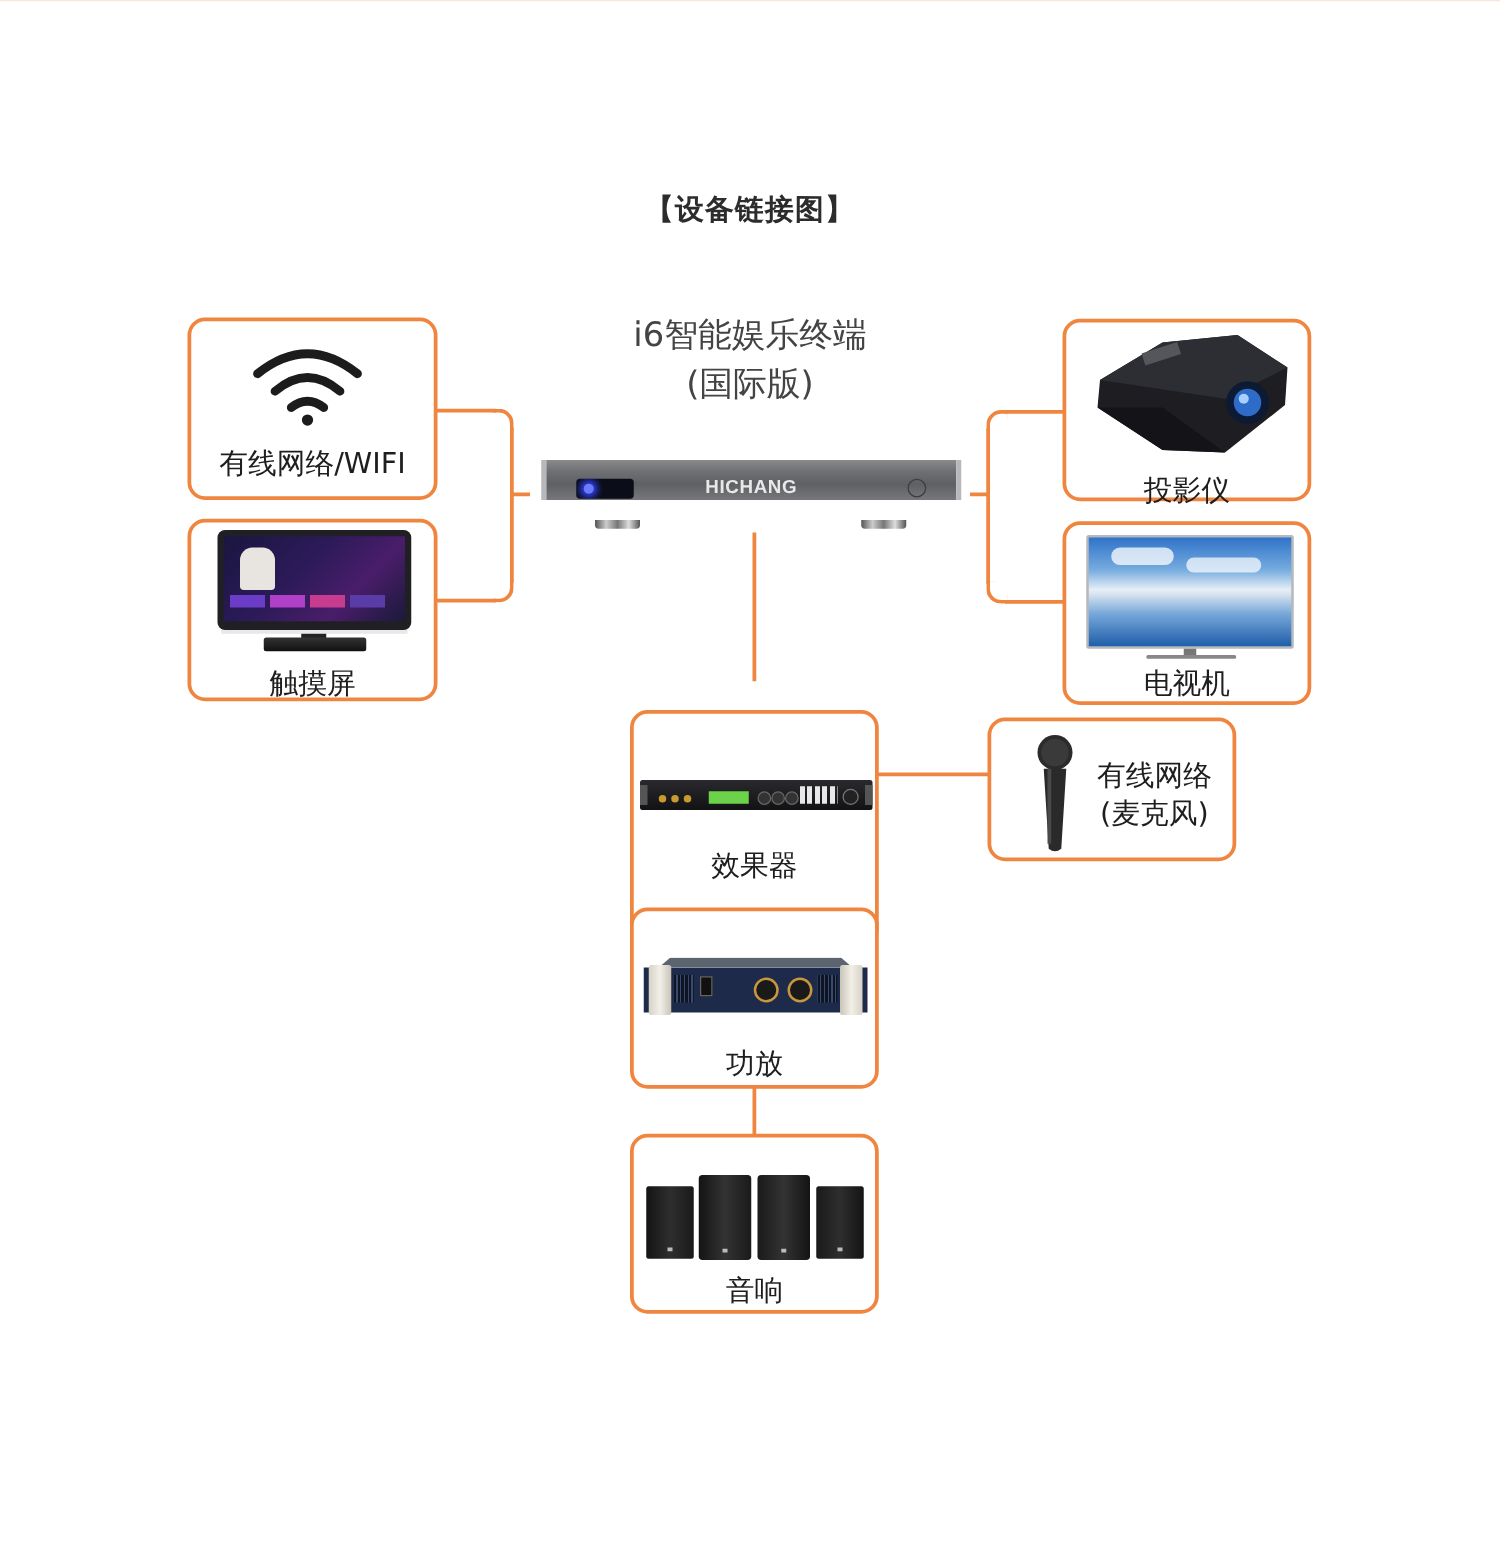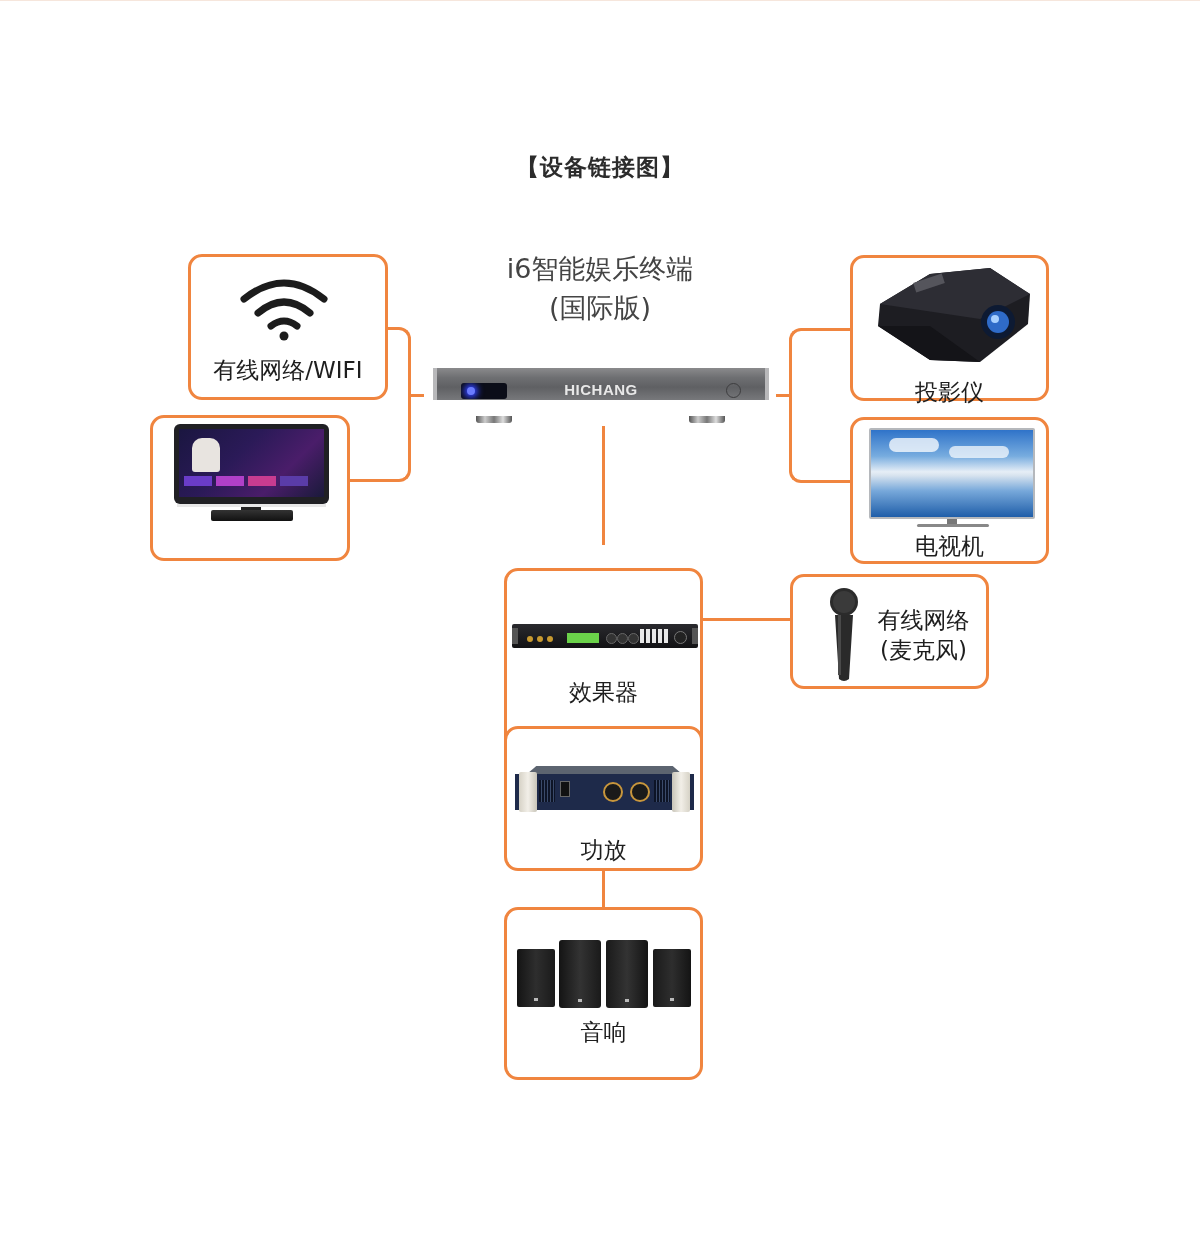--- a/index.html
+++ b/index.html
@@ -65,21 +65,21 @@
 <div class="corner" style="left:789px; top:465px; width:17px; height:18px; border-right:none; border-top:none; border-radius:0 0 0 12px;"></div>
 <div class="ln" style="left:804px; top:480px; width:47px; height:3px;"></div>
 <div class="ln" style="left:776px; top:394px; width:14px; height:3px;"></div>
 
 <div class="ln" style="left:602px; top:426px; width:3px; height:119px;"></div>
 <div class="ln" style="left:602px; top:688px; width:3px; height:40px;"></div>
 <div class="ln" style="left:602px; top:870px; width:3px; height:39px;"></div>
 
 <div class="ln" style="left:702px; top:618px; width:90px; height:3px;"></div>
 
-<div class="box" style="left:150px; top:254px; width:200px; height:146px;margin-left:38px;">
+<div class="box" style="left:150px; top:254px; width:200px; height:146px;">
   <svg class="pic" style="left:47px; top:18px;" width="92" height="66" viewBox="0 0 92 66">
     <path d="M6 24 Q46 -8 86 24" fill="none" stroke="#1c1c1c" stroke-width="7" stroke-linecap="round"></path>
     <path d="M20 38 Q46 16 72 38" fill="none" stroke="#1c1c1c" stroke-width="7" stroke-linecap="round"></path>
     <path d="M33 51 Q46 41 59 51" fill="none" stroke="#1c1c1c" stroke-width="7" stroke-linecap="round"></path>
     <circle cx="46" cy="61" r="4.5" fill="#1c1c1c"></circle>
   </svg>
   <div class="label" style="top:98px;">有线网络/WIFI</div>
 </div>
 
 <div class="box" style="left:150px; top:415px; width:200px; height:146px;">
@@ -88,20 +88,21 @@
     <div style="position:absolute; left:5px; top:5px; width:145px; height:68px; background:linear-gradient(135deg,#1a1640 0%,#2b1a58 40%,#4a1d6a 70%,#1a1a3a 100%);"></div>
     <div style="position:absolute; left:18px; top:14px; width:28px; height:34px; background:#e8e4e0; border-radius:10px 10px 3px 3px;"></div>
     <div style="position:absolute; left:10px; top:52px; width:28px; height:10px; background:#6a3cc8;"></div>
     <div style="position:absolute; left:42px; top:52px; width:28px; height:10px; background:#b040c8;"></div>
     <div style="position:absolute; left:74px; top:52px; width:28px; height:10px; background:#c83c90;"></div>
     <div style="position:absolute; left:106px; top:52px; width:28px; height:10px; background:#5a3ca8;"></div>
     <div style="position:absolute; left:3px; top:80px; width:149px; height:3px; background:#e8e8e8;"></div>
     <div style="position:absolute; left:67px; top:83px; width:20px; height:10px; background:#222;"></div>
   </div>
   <div style="position:absolute; left:58px; top:92px; width:82px; height:11px; background:linear-gradient(180deg,#333,#111); border-radius:2px;"></div>
+  <div class="label" style="top:113px;">触摸屏</div>
 </div>
 
 <div class="box" style="left:850px; top:255px; width:199px; height:146px;">
   <svg class="pic" style="left:17px; top:6px;" width="165" height="100" viewBox="0 0 165 100">
     <path d="M10 40 L60 10 L120 4 L160 30 L158 60 L110 98 L60 96 L8 62 Z" fill="#1d1d22"></path>
     <path d="M10 40 L60 10 L120 4 L160 30 L110 55 Z" fill="#2d2d34"></path>
     <path d="M60 62 L110 98 L60 96 L8 62 Z" fill="#141418"></path>
     <rect x="44" y="14" width="30" height="10" fill="#55555c" transform="rotate(-18 59 19)"></rect>
     <circle cx="128" cy="58" r="17" fill="#0d1a33"></circle>
     <circle cx="128" cy="58" r="11" fill="#2f6bc8"></circle>
@@ -158,21 +159,21 @@
     <div style="position:absolute; right:4px; top:6px; width:18px; height:40px; background:linear-gradient(90deg,#c8c4b8,#f2efe8,#d6d2c6); border-radius:2px;"></div>
     <div style="position:absolute; left:24px; top:14px; width:16px; height:22px; background:repeating-linear-gradient(90deg,#0d1426 0 2px,#3a4a6a 2px 3px);"></div>
     <div style="position:absolute; right:24px; top:14px; width:16px; height:22px; background:repeating-linear-gradient(90deg,#0d1426 0 2px,#3a4a6a 2px 3px);"></div>
     <div style="position:absolute; left:45px; top:15px; width:8px; height:14px; background:#111; border:1px solid #666;"></div>
     <div style="position:absolute; left:88px; top:16px; width:16px; height:16px; border-radius:50%; background:#1a1a1a; border:2px solid #c8963c;"></div>
     <div style="position:absolute; left:115px; top:16px; width:16px; height:16px; border-radius:50%; background:#1a1a1a; border:2px solid #c8963c;"></div>
   </div>
   <div class="label" style="top:106px;">功放</div>
 </div>
 
-<div class="box" style="left:504px; top:907px; width:199px; height:173px;">
+<div class="box" style="left:504px; top:907px; width:199px; height:144px;">
   <div class="pic" style="left:10px; top:30px; width:176px; height:70px;">
     <div style="position:absolute; left:0; top:9px; width:38px; height:58px; background:linear-gradient(90deg,#141414,#2e2e2e,#1a1a1a); border-radius:2px;"></div>
     <div style="position:absolute; left:42px; top:0; width:42px; height:68px; background:linear-gradient(90deg,#141414,#333,#1a1a1a); border-radius:3px;"></div>
     <div style="position:absolute; left:89px; top:0; width:42px; height:68px; background:linear-gradient(90deg,#1a1a1a,#333,#141414); border-radius:3px;"></div>
     <div style="position:absolute; left:136px; top:9px; width:38px; height:58px; background:linear-gradient(90deg,#1a1a1a,#2e2e2e,#141414); border-radius:2px;"></div>
     <div style="position:absolute; left:17px; top:58px; width:4px; height:3px; background:#bbb;"></div>
     <div style="position:absolute; left:61px; top:59px; width:4px; height:3px; background:#bbb;"></div>
     <div style="position:absolute; left:108px; top:59px; width:4px; height:3px; background:#bbb;"></div>
     <div style="position:absolute; left:153px; top:58px; width:4px; height:3px; background:#bbb;"></div>
   </div>

